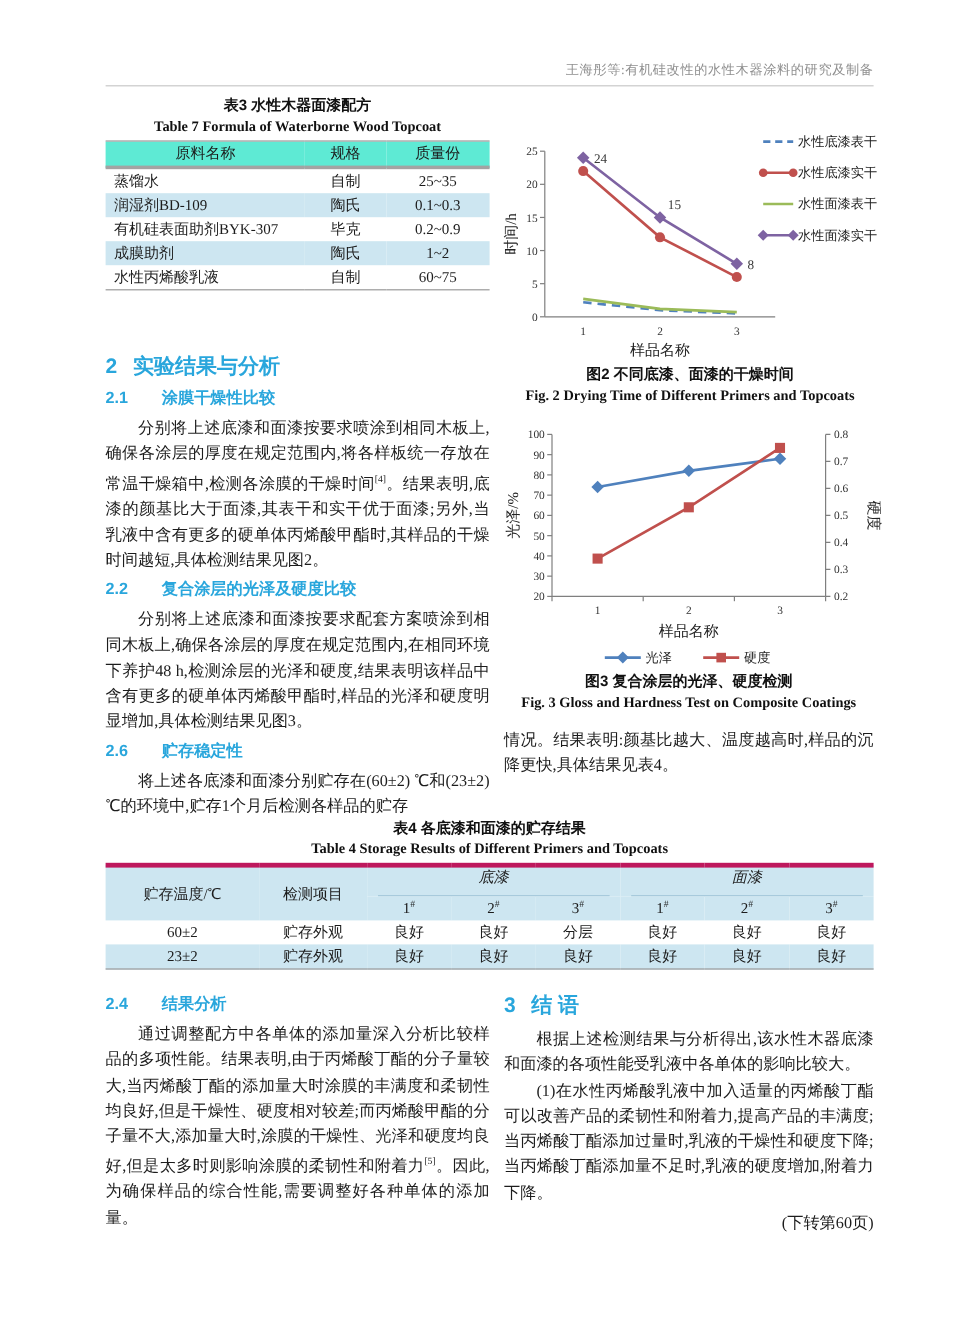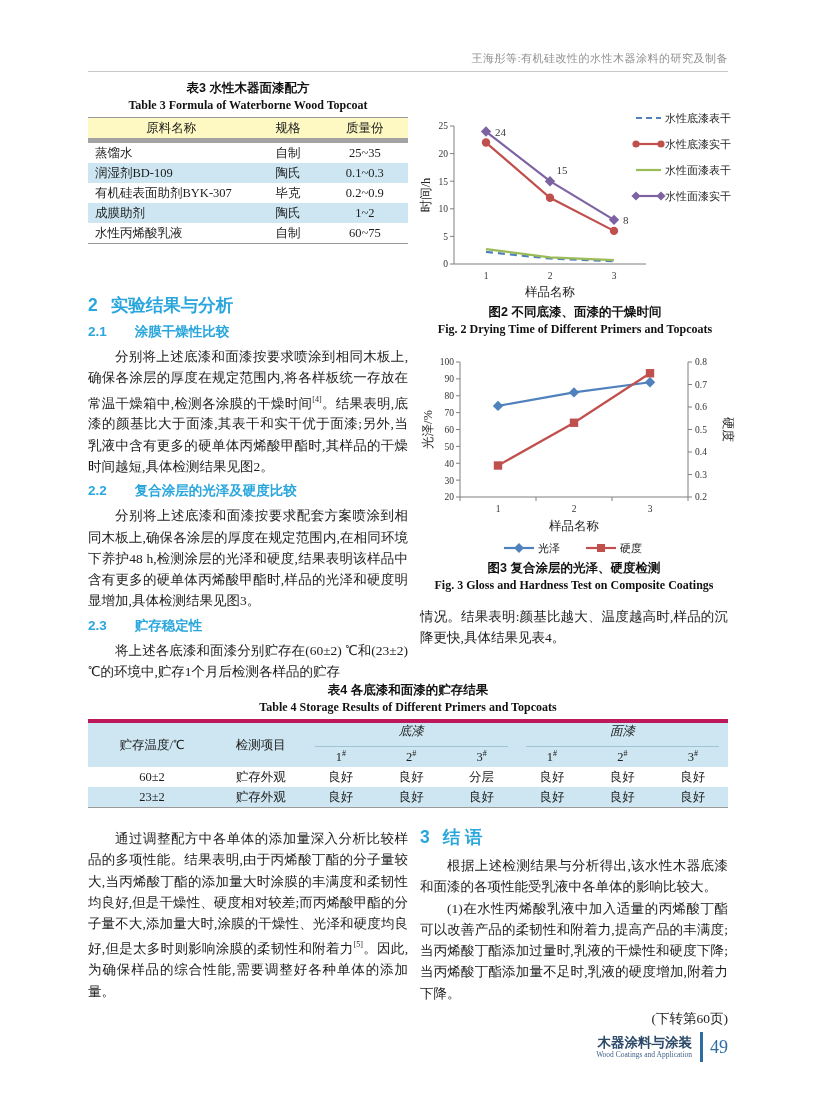--- a/index.html
+++ b/index.html
@@ -9,21 +9,21 @@
   .running-head{position:absolute;top:51px;left:88px;width:640px;text-align:right;
                 font-size:11px;color:#8f8f8f;letter-spacing:.5px;}
   .head-rule{position:absolute;top:71px;left:88px;width:640px;height:1px;background:#c9c9c9;}
   
   .t-zh{font-family:"Liberation Sans",sans-serif;font-weight:bold;font-size:12.5px;text-align:center;color:#111;}
   .t-en{font-family:"Liberation Serif",serif;font-weight:bold;font-size:12px;text-align:center;color:#111;margin-top:1px;}
   
   table{border-collapse:collapse;width:100%;font-size:12.5px;}
   .t3{margin-top:4px;border-top:1px solid #9a9a9a;border-bottom:1px solid #9a9a9a;}
   .t3 th,.t3 td{height:20px;padding:0 4px;font-weight:normal;text-align:center;}
-  .t3 thead th{background:#fef9c3;border-bottom:5px solid #a3a3a3;}
+  .t3 thead th{background:#5eead4;border-bottom:3px solid #a3a3a3;}
   .t3 tbody tr:nth-child(even) td{background:#cde6f1;}
   .t3 td.c0{text-align:left;padding-left:7px;}
   .t4{margin-top:4px;border-top:4px solid #be185d;border-bottom:1px solid #9a9a9a;}
   .t4 th,.t4 td{height:20px;padding:0 3px;font-weight:normal;text-align:center;}
   .t4 thead th{background:#cde6f1;}
   .t4 tbody tr:nth-child(even) td{background:#cde6f1;}
   .t4 th.grp span{display:block;border-bottom:1px solid #9ec4d6;padding-bottom:6px;width:94%;margin:0 auto;font-style:italic;}
   sup{font-size:8px;}
   
   .abs{position:absolute;}
@@ -51,21 +51,21 @@
 </head>
 <body>
 
 <div class="page">
 
   <div class="running-head">王海彤等:有机硅改性的水性木器涂料的研究及制备</div>
   <div class="head-rule"></div>
 
   <div class="abs" style="left:88px;top:80px;width:320px;">
     <div class="t-zh">表3 水性木器面漆配方</div>
-    <div class="t-en">Table 3 Formula of Waterborne Wood Topcoat</div>
+    <div class="t-en">Table 7 Formula of Waterborne Wood Topcoat</div>
     <table class="t3">
       <colgroup>
           <col style="width:52%">
           <col style="width:21%">
           <col style="width:27%">
         </colgroup>
       <thead>
           <tr id="t3-head">
             <th>原料名称</th>
             <th>规格</th>
@@ -162,21 +162,21 @@
       <span>2.1</span>
       <span>涂膜干燥性比较</span>
     </div>
     <p class="body indent">分别将上述底漆和面漆按要求喷涂到相同木板上,确保各涂层的厚度在规定范围内,将各样板统一存放在常温干燥箱中,检测各涂膜的干燥时间<sup>[4]</sup>。结果表明,底漆的颜基比大于面漆,其表干和实干优于面漆;另外,当乳液中含有更多的硬单体丙烯酸甲酯时,其样品的干燥时间越短,具体检测结果见图2。</p>
     <div class="h-minor">
       <span>2.2</span>
       <span>复合涂层的光泽及硬度比较</span>
     </div>
     <p class="body indent">分别将上述底漆和面漆按要求配套方案喷涂到相同木板上,确保各涂层的厚度在规定范围内,在相同环境下养护48 h,检测涂层的光泽和硬度,结果表明该样品中含有更多的硬单体丙烯酸甲酯时,样品的光泽和硬度明显增加,具体检测结果见图3。</p>
     <div class="h-minor">
-      <span>2.3</span>
+      <span>2.6</span>
       <span>贮存稳定性</span>
     </div>
     <p class="body indent">将上述各底漆和面漆分别贮存在(60±2) ℃和(23±2) ℃的环境中,贮存1个月后检测各样品的贮存</p>
   </div>
 
   <div class="abs fig" style="left:420px;top:350px;width:308px;">
     <svg id="fig3-svg" width="308" height="208">
         <line x1="40" y1="12" x2="40" y2="147" stroke="#7f7f7f"></line>
         <line x1="40" y1="147" x2="268" y2="147" stroke="#7f7f7f"></line>
         <line x1="36" y1="147" x2="40" y2="147" stroke="#7f7f7f"></line>
@@ -298,35 +298,31 @@
             <td>良好</td>
             <td>良好</td>
             <td>良好</td>
             <td>良好</td>
           </tr>
         </tbody>
     </table>
   </div>
 
   <div class="abs" style="left:88px;top:828px;width:320px;">
+    <div class="h-minor" style="margin-top:0;">
+      <span>2.4</span>
+      <span>结果分析</span>
+    </div>
     <p class="body indent">通过调整配方中各单体的添加量深入分析比较样品的多项性能。结果表明,由于丙烯酸丁酯的分子量较大,当丙烯酸丁酯的添加量大时涂膜的丰满度和柔韧性均良好,但是干燥性、硬度相对较差;而丙烯酸甲酯的分子量不大,添加量大时,涂膜的干燥性、光泽和硬度均良好,但是太多时则影响涂膜的柔韧性和附着力<sup>[5]</sup>。因此,为确保样品的综合性能,需要调整好各种单体的添加量。</p>
   </div>
 
   <div class="abs" style="left:420px;top:826px;width:308px;">
     <div class="h-major">
       <span>3</span>
       <span>结 语</span>
     </div>
     <p class="body indent">根据上述检测结果与分析得出,该水性木器底漆和面漆的各项性能受乳液中各单体的影响比较大。</p>
     <p class="body indent">(1)在水性丙烯酸乳液中加入适量的丙烯酸丁酯可以改善产品的柔韧性和附着力,提高产品的丰满度;当丙烯酸丁酯添加过量时,乳液的干燥性和硬度下降;当丙烯酸丁酯添加量不足时,乳液的硬度增加,附着力下降。</p>
     <p class="note">(下转第60页)</p>
   </div>
 
-  <div class="footer">
-    <div>
-      <div class="f-zh">木器涂料与涂装</div>
-      <div class="f-en">Wood Coatings and Application</div>
-    </div>
-    <div class="f-bar"></div>
-    <div class="f-num">49</div>
-  </div>
 
 </div>
 
 </body></html>

